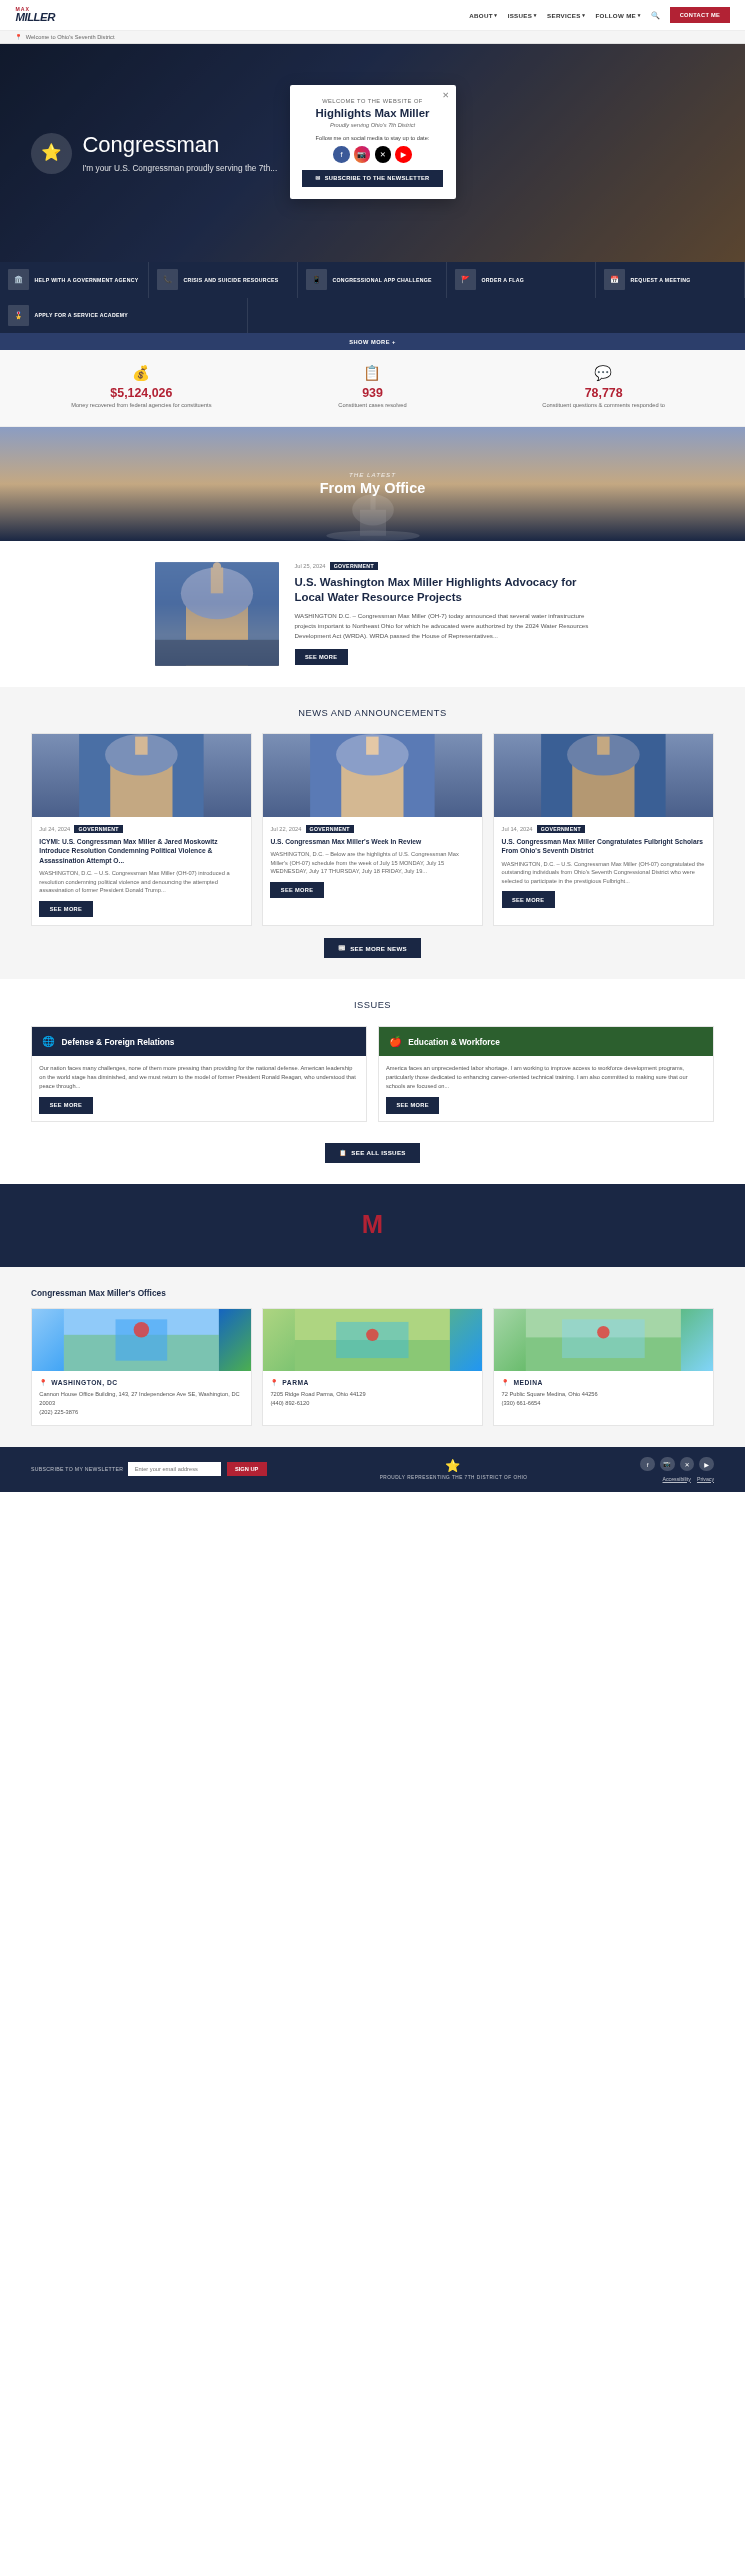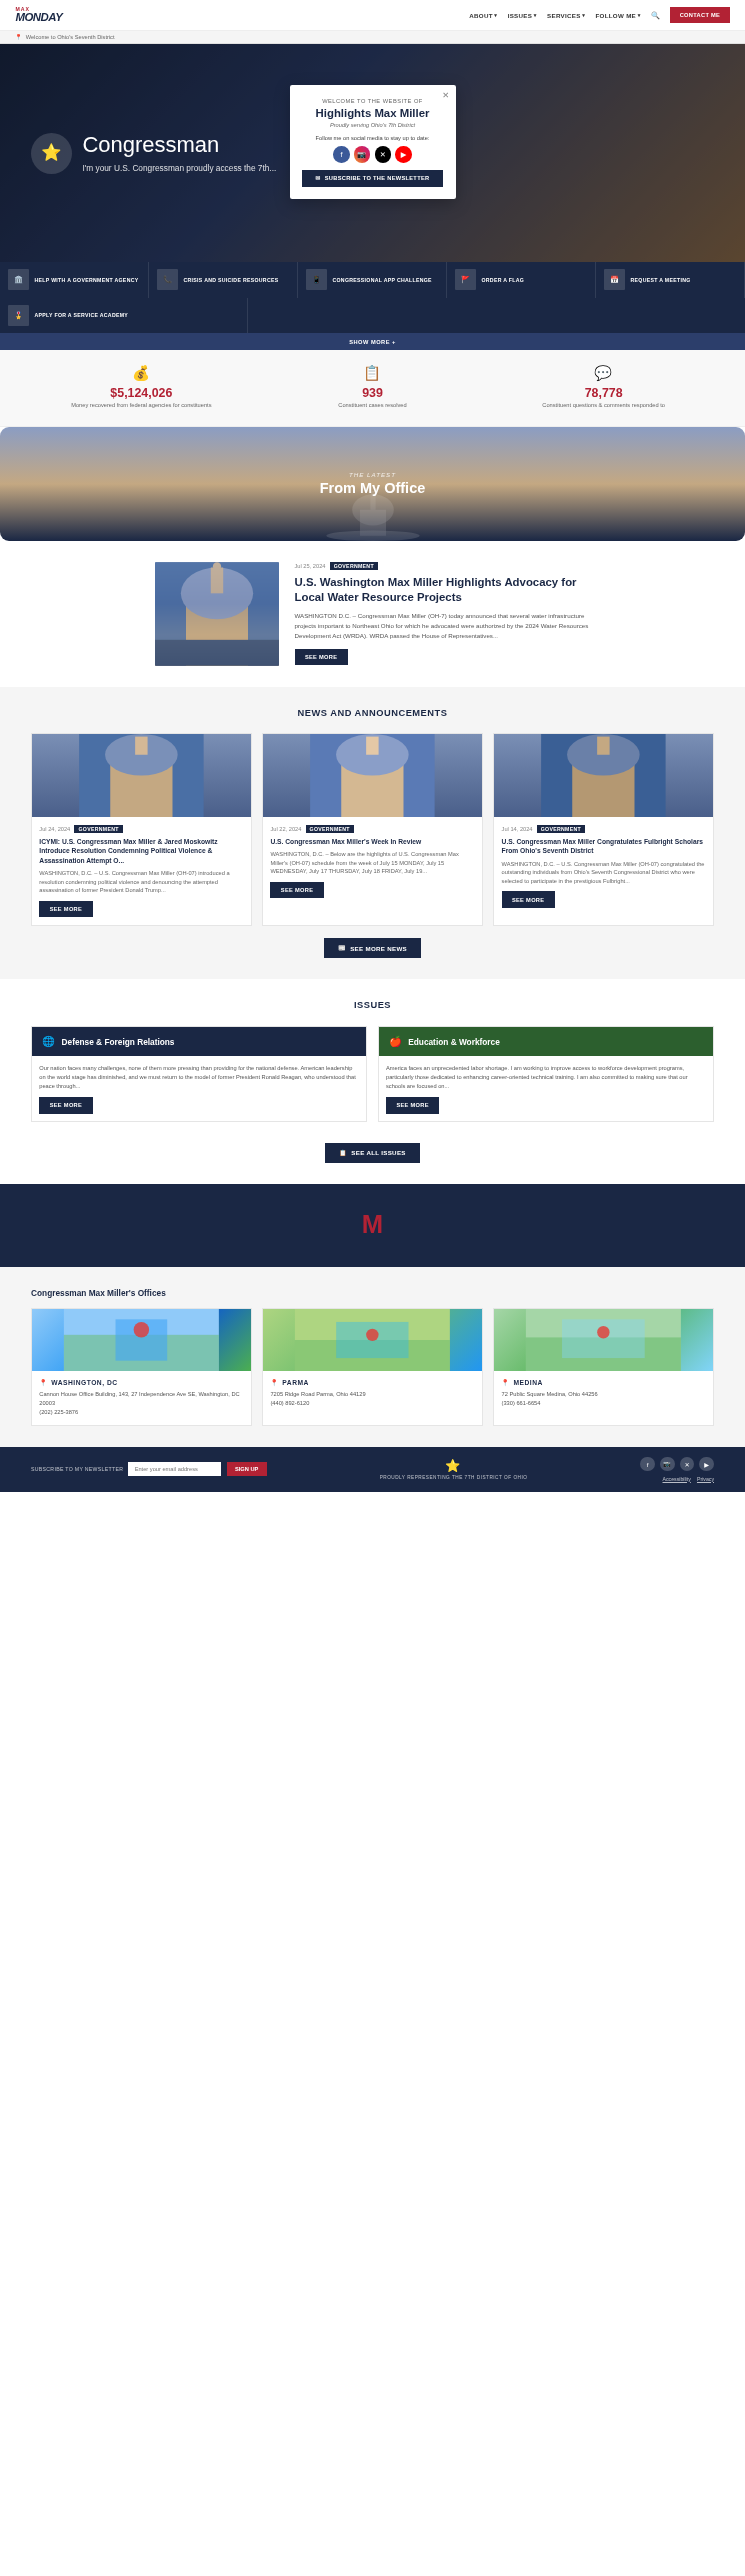--- a/index.html
+++ b/index.html
@@ -281,21 +281,20 @@
     
     .capitol-banner {
       width: 100%;
       height: 114px;
       background: linear-gradient(to bottom, #8b9dc3 0%, #c4a882 50%, #1a2744 100%);
       display: flex;
       align-items: center;
       justify-content: center;
       position: relative;
       overflow: hidden;
-      border-radius: 9px;
     }
     .from-office-label {
       position: relative;
       z-index: 2;
       text-align: center;
     }
     .from-office-sub {
       font-size: 6.2px;
       color: rgba(255,255,255,0.8);
       text-transform: uppercase;
@@ -378,21 +377,21 @@
     }
 
     
     .news-section {
       background: #f5f5f5;
       padding: 21px 31px;
     }
     .section-title {
       text-align: center;
       font-size: 9.3px;
-      font-weight: 700;
+      font-weight: 400;
       color: #1a2744;
       margin-bottom: 15.5px;
       text-transform: uppercase;
       letter-spacing: 0.5px;
     }
     .news-grid {
       display: grid;
       grid-template-columns: repeat(3, 1fr);
       gap: 10.4px;
       margin-bottom: 12.4px;
@@ -698,21 +697,21 @@
       font-size: 5.2px;
     }
   </style>
 </head>
 <body>
 
 <header class="header">
   <div class="logo-area">
     <div style="display:flex;flex-direction:column;align-items:flex-start;">
       <span style="font-size:5.2px;font-weight:700;color:#b22234;text-transform:uppercase;letter-spacing:1px;">MAX</span>
-      <span style="font-size:11.4px;font-weight:900;color:#1a2744;font-style:italic;letter-spacing:-0.5px;line-height:1;">MONDAY</span>
+      <span style="font-size:11.4px;font-weight:900;color:#1a2744;font-style:italic;letter-spacing:-0.5px;line-height:1;">MILLER</span>
     </div>
   </div>
   <nav class="nav">
     <div class="nav-item chevron">ABOUT</div>
     <div class="nav-item chevron">ISSUES</div>
     <div class="nav-item chevron">SERVICES</div>
     <div class="nav-item chevron">FOLLOW ME</div>
     <div class="search-icon-btn">🔍</div>
     <button class="contact-btn">CONTACT ME</button>
   </nav>
@@ -722,21 +721,21 @@
   <span>📍</span>
   <span>Welcome to Ohio's Seventh District</span>
 </div>
 
 <section class="hero" style="position:relative;">
   <div class="hero-overlay"></div>
 
   <div class="hero-seal" style="z-index:2;margin-right:10.4px;">⭐</div>
   <div class="hero-text-area">
     <div class="hero-title">Congressman</div>
-    <div class="hero-subtitle">I'm your U.S. Congressman proudly access the 7th...</div>
+    <div class="hero-subtitle">I'm your U.S. Congressman proudly serving the 7th...</div>
   </div>
 
   <div class="modal-overlay">
     <button class="modal-close">✕</button>
     <div class="modal-welcome">Welcome to the website of</div>
     <div class="modal-name">Highlights Max Miller</div>
     <div class="modal-serving">Proudly serving Ohio's 7th District</div>
     <div class="modal-follow">Follow me on social media to stay up to date:</div>
     <div class="social-icons">
       <div class="social-icon social-fb">f</div>

